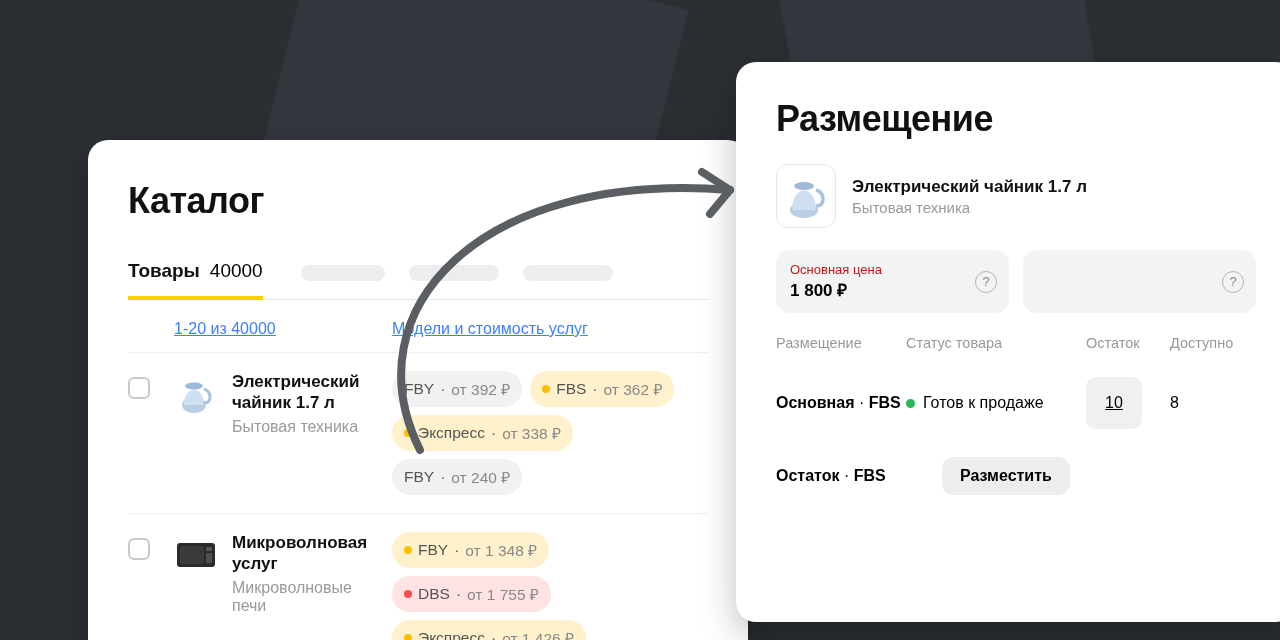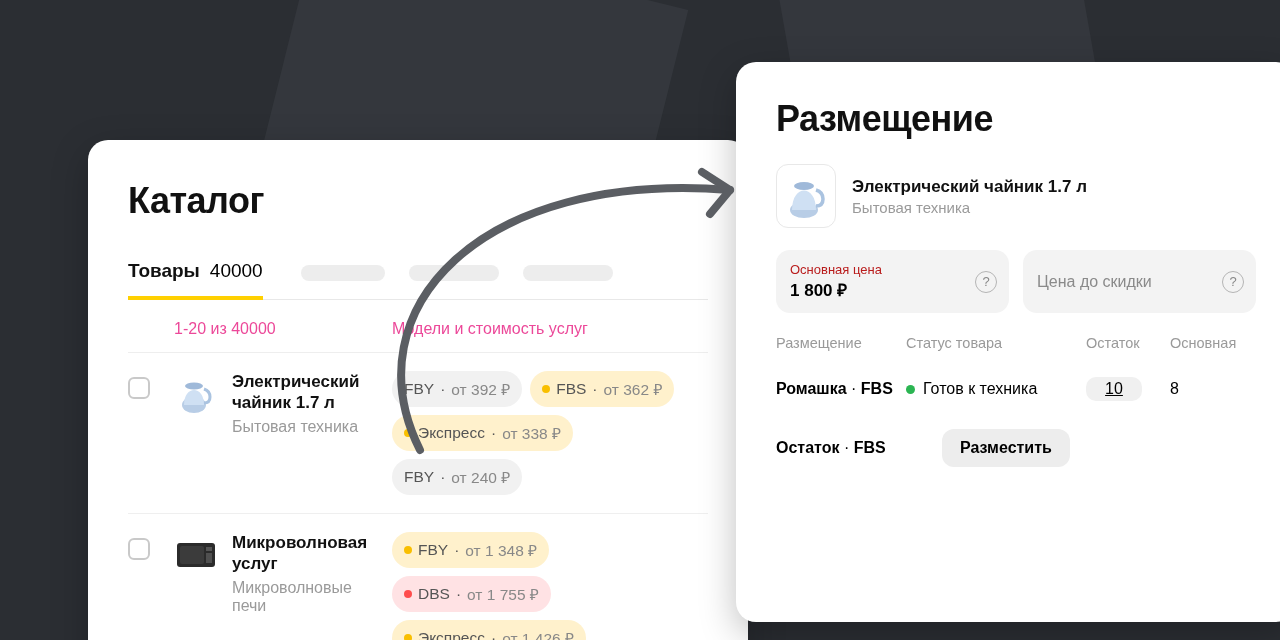--- a/index.html
+++ b/index.html
@@ -59,21 +59,21 @@
   .tab-placeholder.p2 { width: 90px; margin-left: 24px; }
   .tab-placeholder.p3 { width: 90px; margin-left: 24px; }
 
   
   .colhead {
     display: grid;
     grid-template-columns: 46px 1fr 316px;
     align-items: center;
     padding: 20px 0 14px;
     border-bottom: 1px solid #eee;
-    color: #ec4899; font-size: 16px;
+    color: #3b82f6; font-size: 16px; text-decoration: underline;
   }
   .colhead .col-b { }
   .colhead .col-c { }
 
   
   .row {
     display: grid;
     grid-template-columns: 46px 1fr 316px;
     align-items: flex-start;
     padding: 18px 0;
@@ -142,21 +142,21 @@
   .pl-row {
     display: grid; grid-template-columns: 130px 180px 84px 90px;
     align-items: center; font-size: 16px; padding: 14px 0;
   }
   .pl-row .warehouse { font-weight: 500; }
   .pl-row .warehouse b { font-weight: 800; }
   .pl-row .suffix { font-weight: 800; }
   .status { display: flex; align-items: center; gap: 8px; }
   .status .bullet { width: 9px; height: 9px; border-radius: 50%; background: #2bb552; }
   .stock-box {
-    width: 56px; height: 24px; background: #f0f0f0; border-radius: 10px;
+    width: 56px; height: 52px; background: #f0f0f0; border-radius: 10px;
     display:flex; align-items:center; justify-content:center;text-decoration:underline;
   }
   .btn-place {
     background: #ededed; border-radius: 12px; padding: 10px 18px;
     font-weight: 700; font-size: 16px; display: inline-block;
   }
 
   
   .arrow {
     position: absolute; pointer-events: none;
@@ -284,40 +284,39 @@
     </div>
   </div>
 
   <div class="price-row">
     <div class="price-box">
       <div class="lbl">Основная цена</div>
       <div class="val">1 800 ₽</div>
       <div class="qmark">?</div>
     </div>
     <div class="price-box">
-      <div class="ph">Цена до скидки</div>
       <div class="qmark">?</div>
     </div>
   </div>
 
   <div class="pl-cols">
     <div>Размещение</div>
     <div>Статус товара</div>
     <div>Остаток</div>
-    <div>Основная</div>
+    <div>Доступно</div>
   </div>
 
   <div class="pl-row">
     <div class="warehouse">
-      <b>Ромашка</b> ·
+      <b>Основная</b> ·
       <span class="suffix">FBS</span>
     </div>
     <div class="status">
       <span class="bullet"></span>
-      <span>Готов к техника</span>
+      <span>Готов к продаже</span>
     </div>
     <div>
         <div class="stock-box">
           <span>10</span>
         </div>
       </div>
     <div>8</div>
   </div>
 
   <div class="pl-row">

